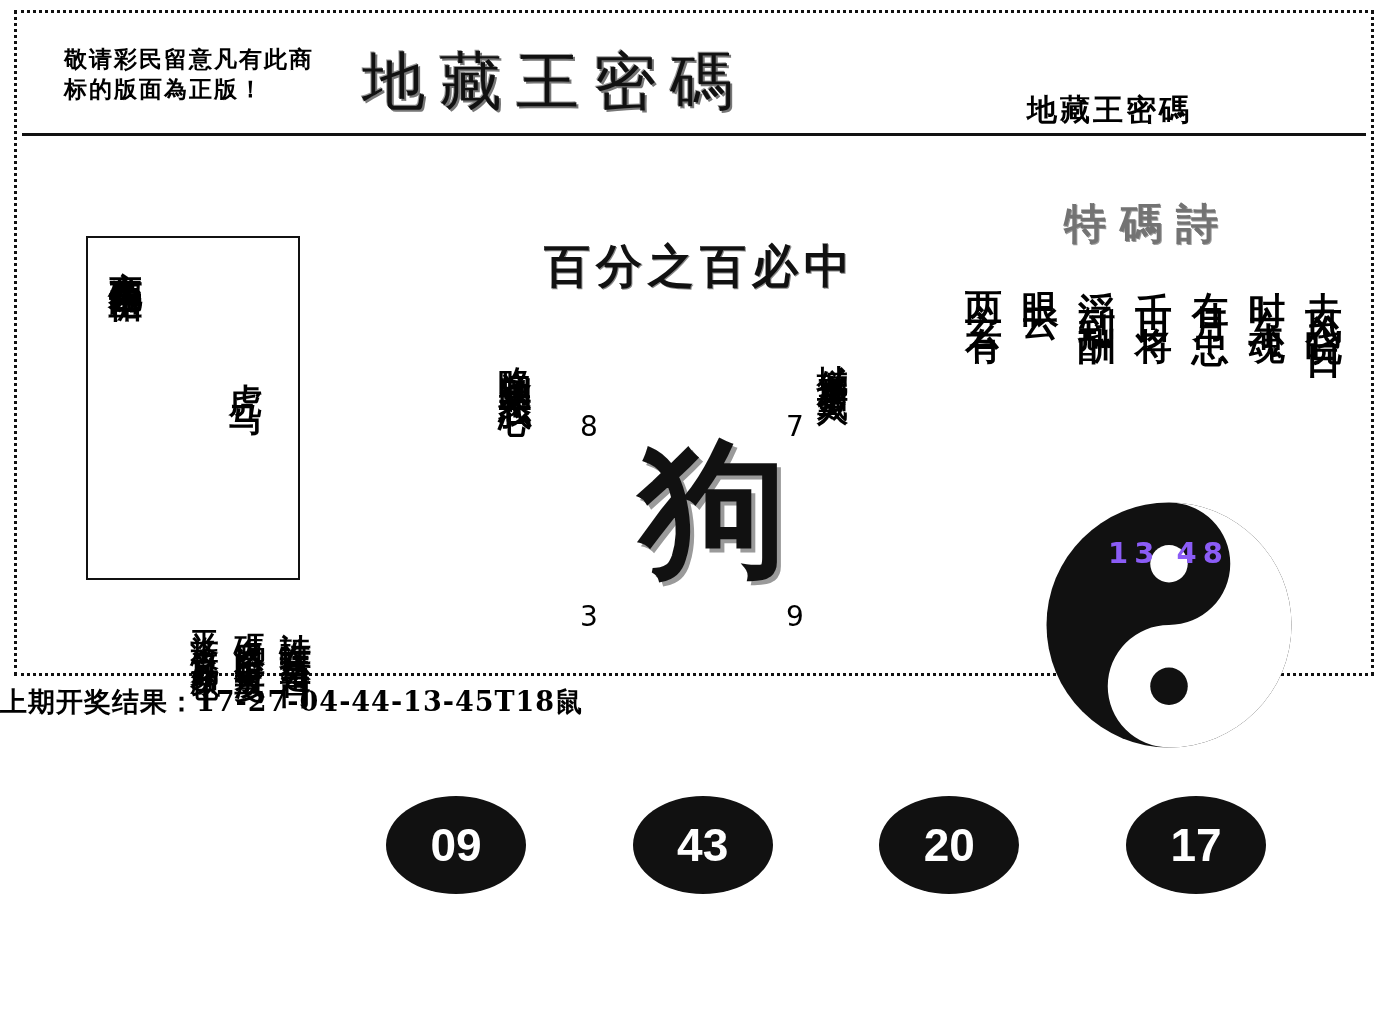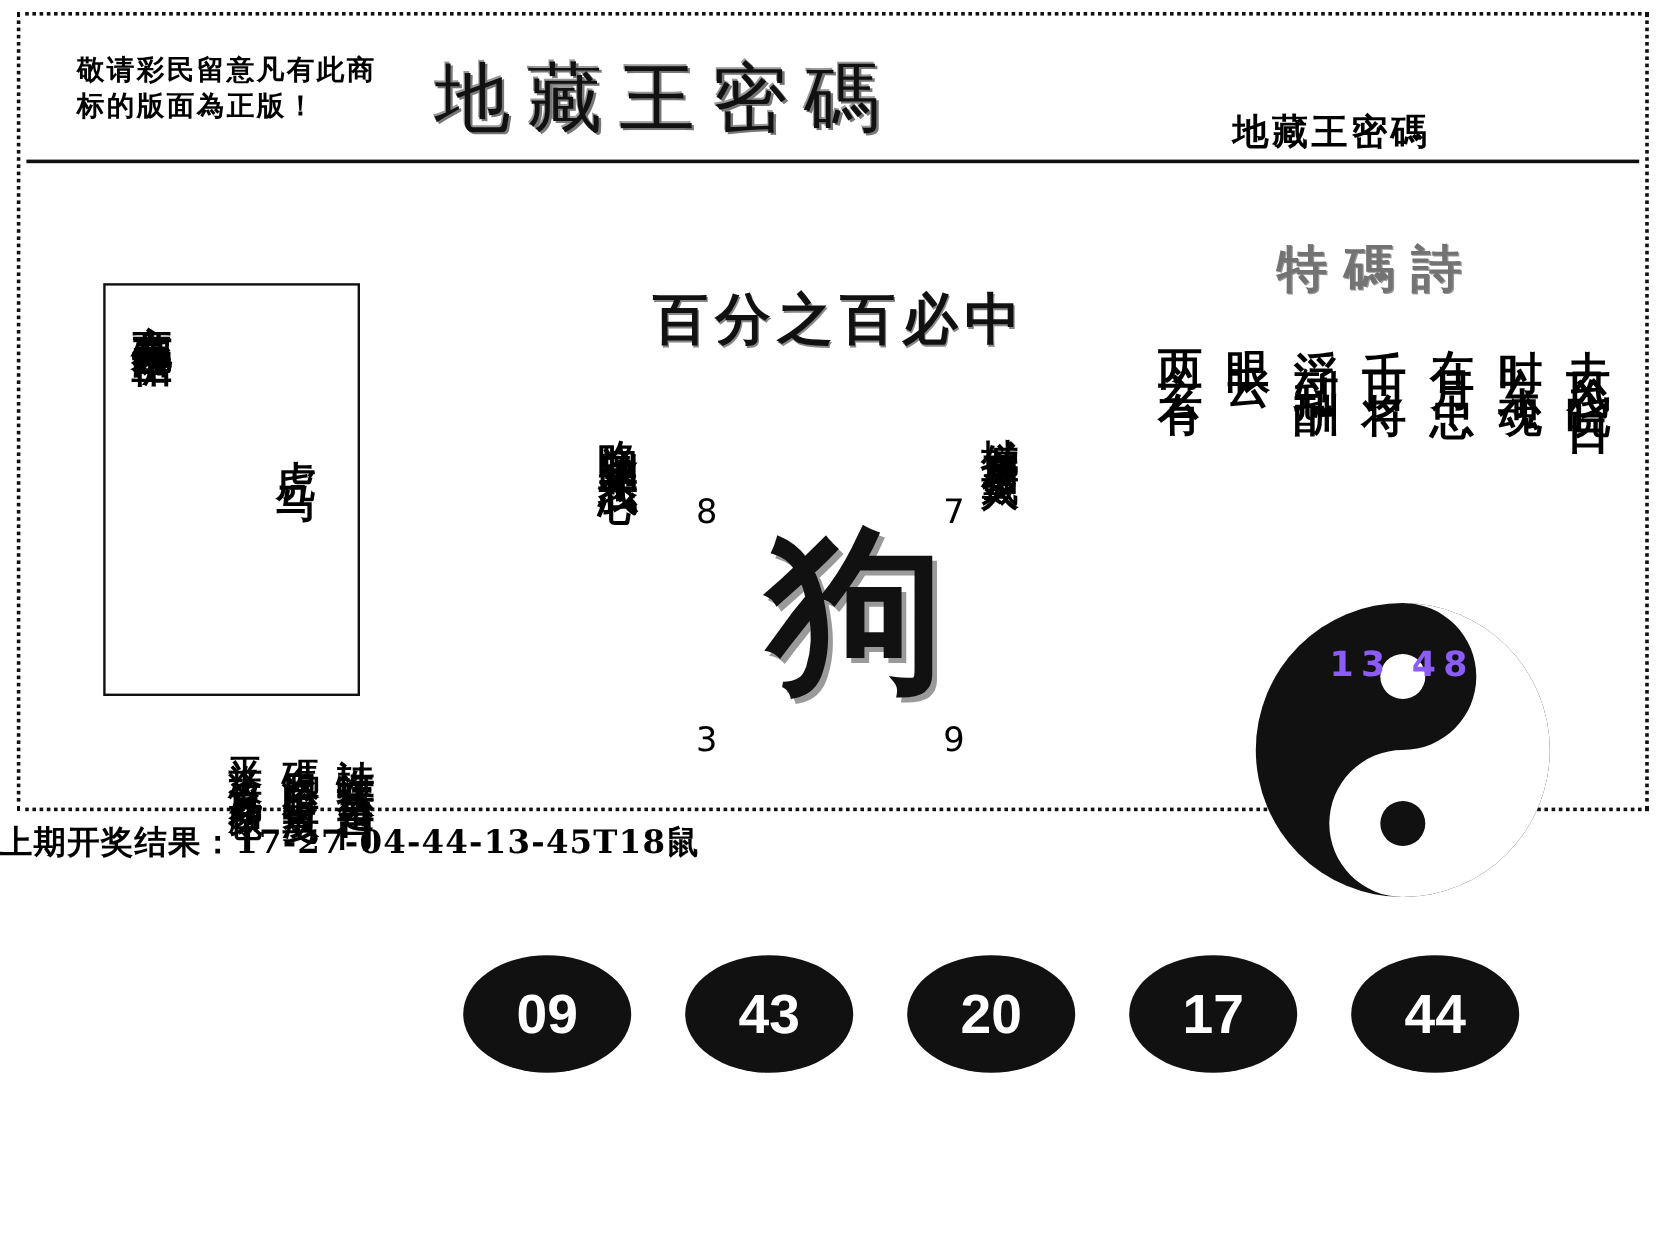--- a/index.html
+++ b/index.html
@@ -395,18 +395,17 @@
       <circle cx="100" cy="149" r="15" fill="#111"></circle>
     </svg>
   </div>
   <div class="yy-nums">13 48</div>
 
   <div class="bnums">
     <div class="bnum">09</div>
     <div class="bnum">43</div>
     <div class="bnum">20</div>
     <div class="bnum">17</div>
-    <div class="bnum">44</div>
   </div>
 
   <div class="footer">上期开奖结果：17-27-04-44-13-45T18鼠</div>
 
 </div>
 
 </body></html>

